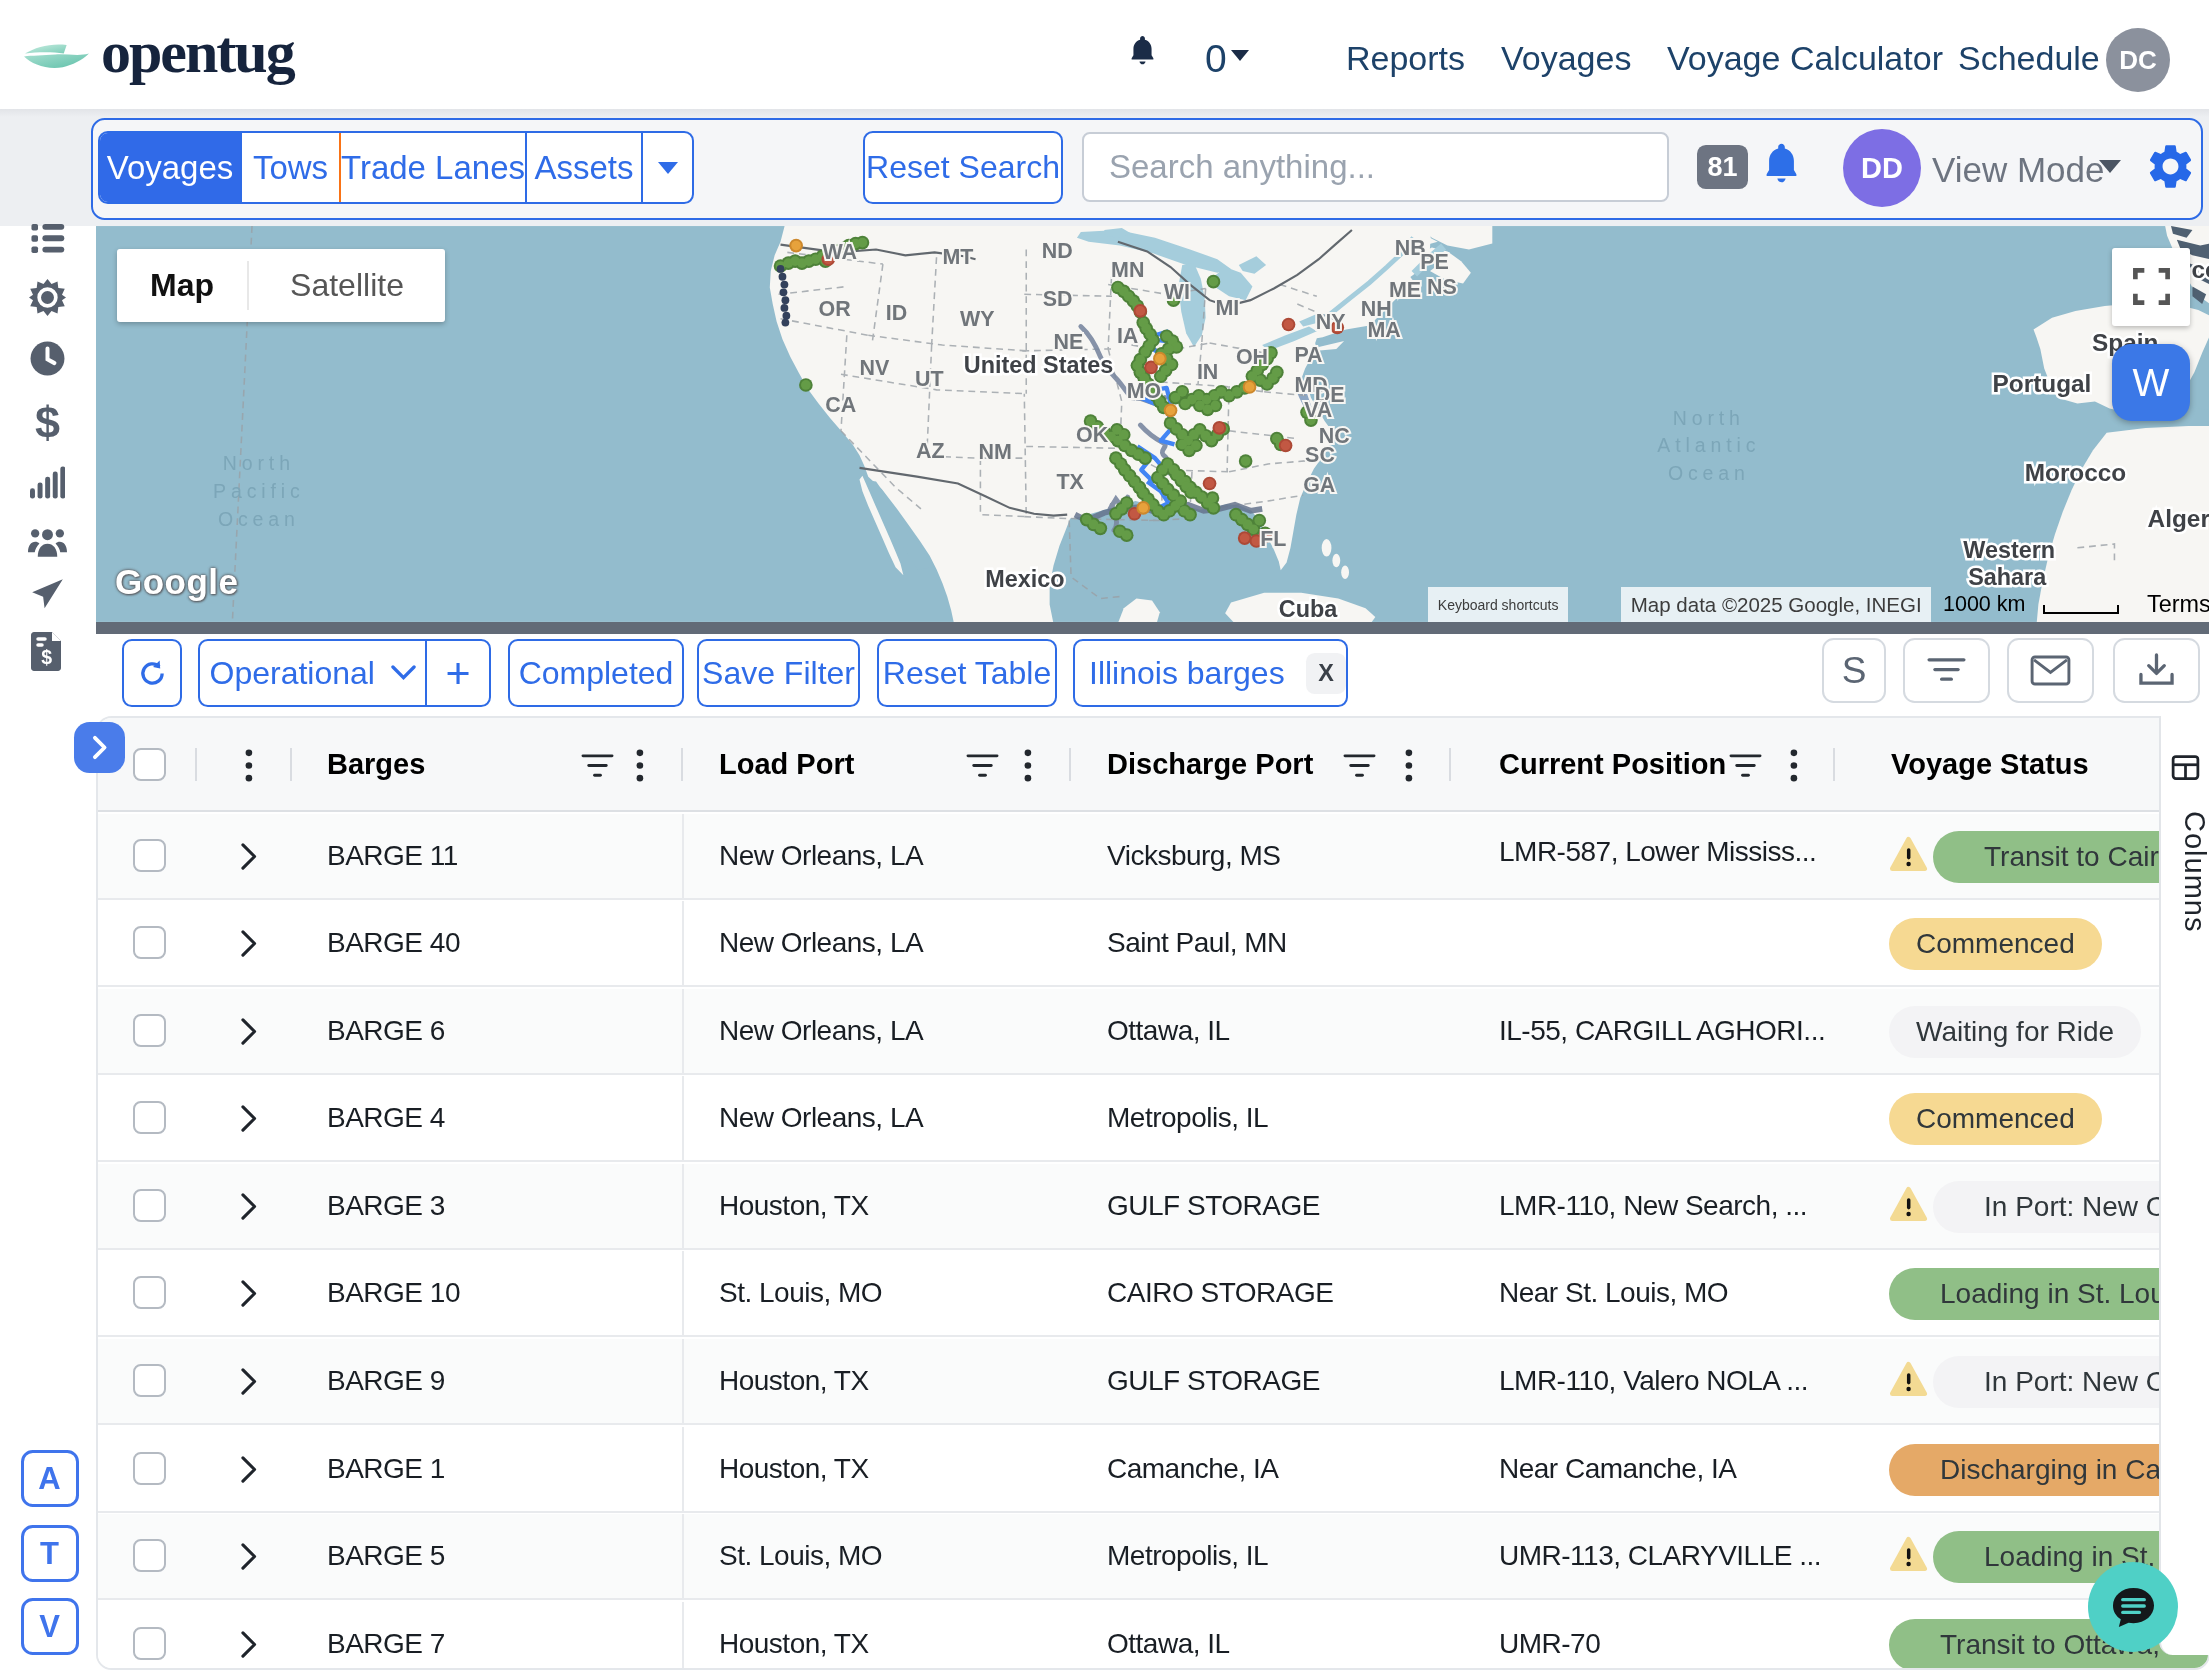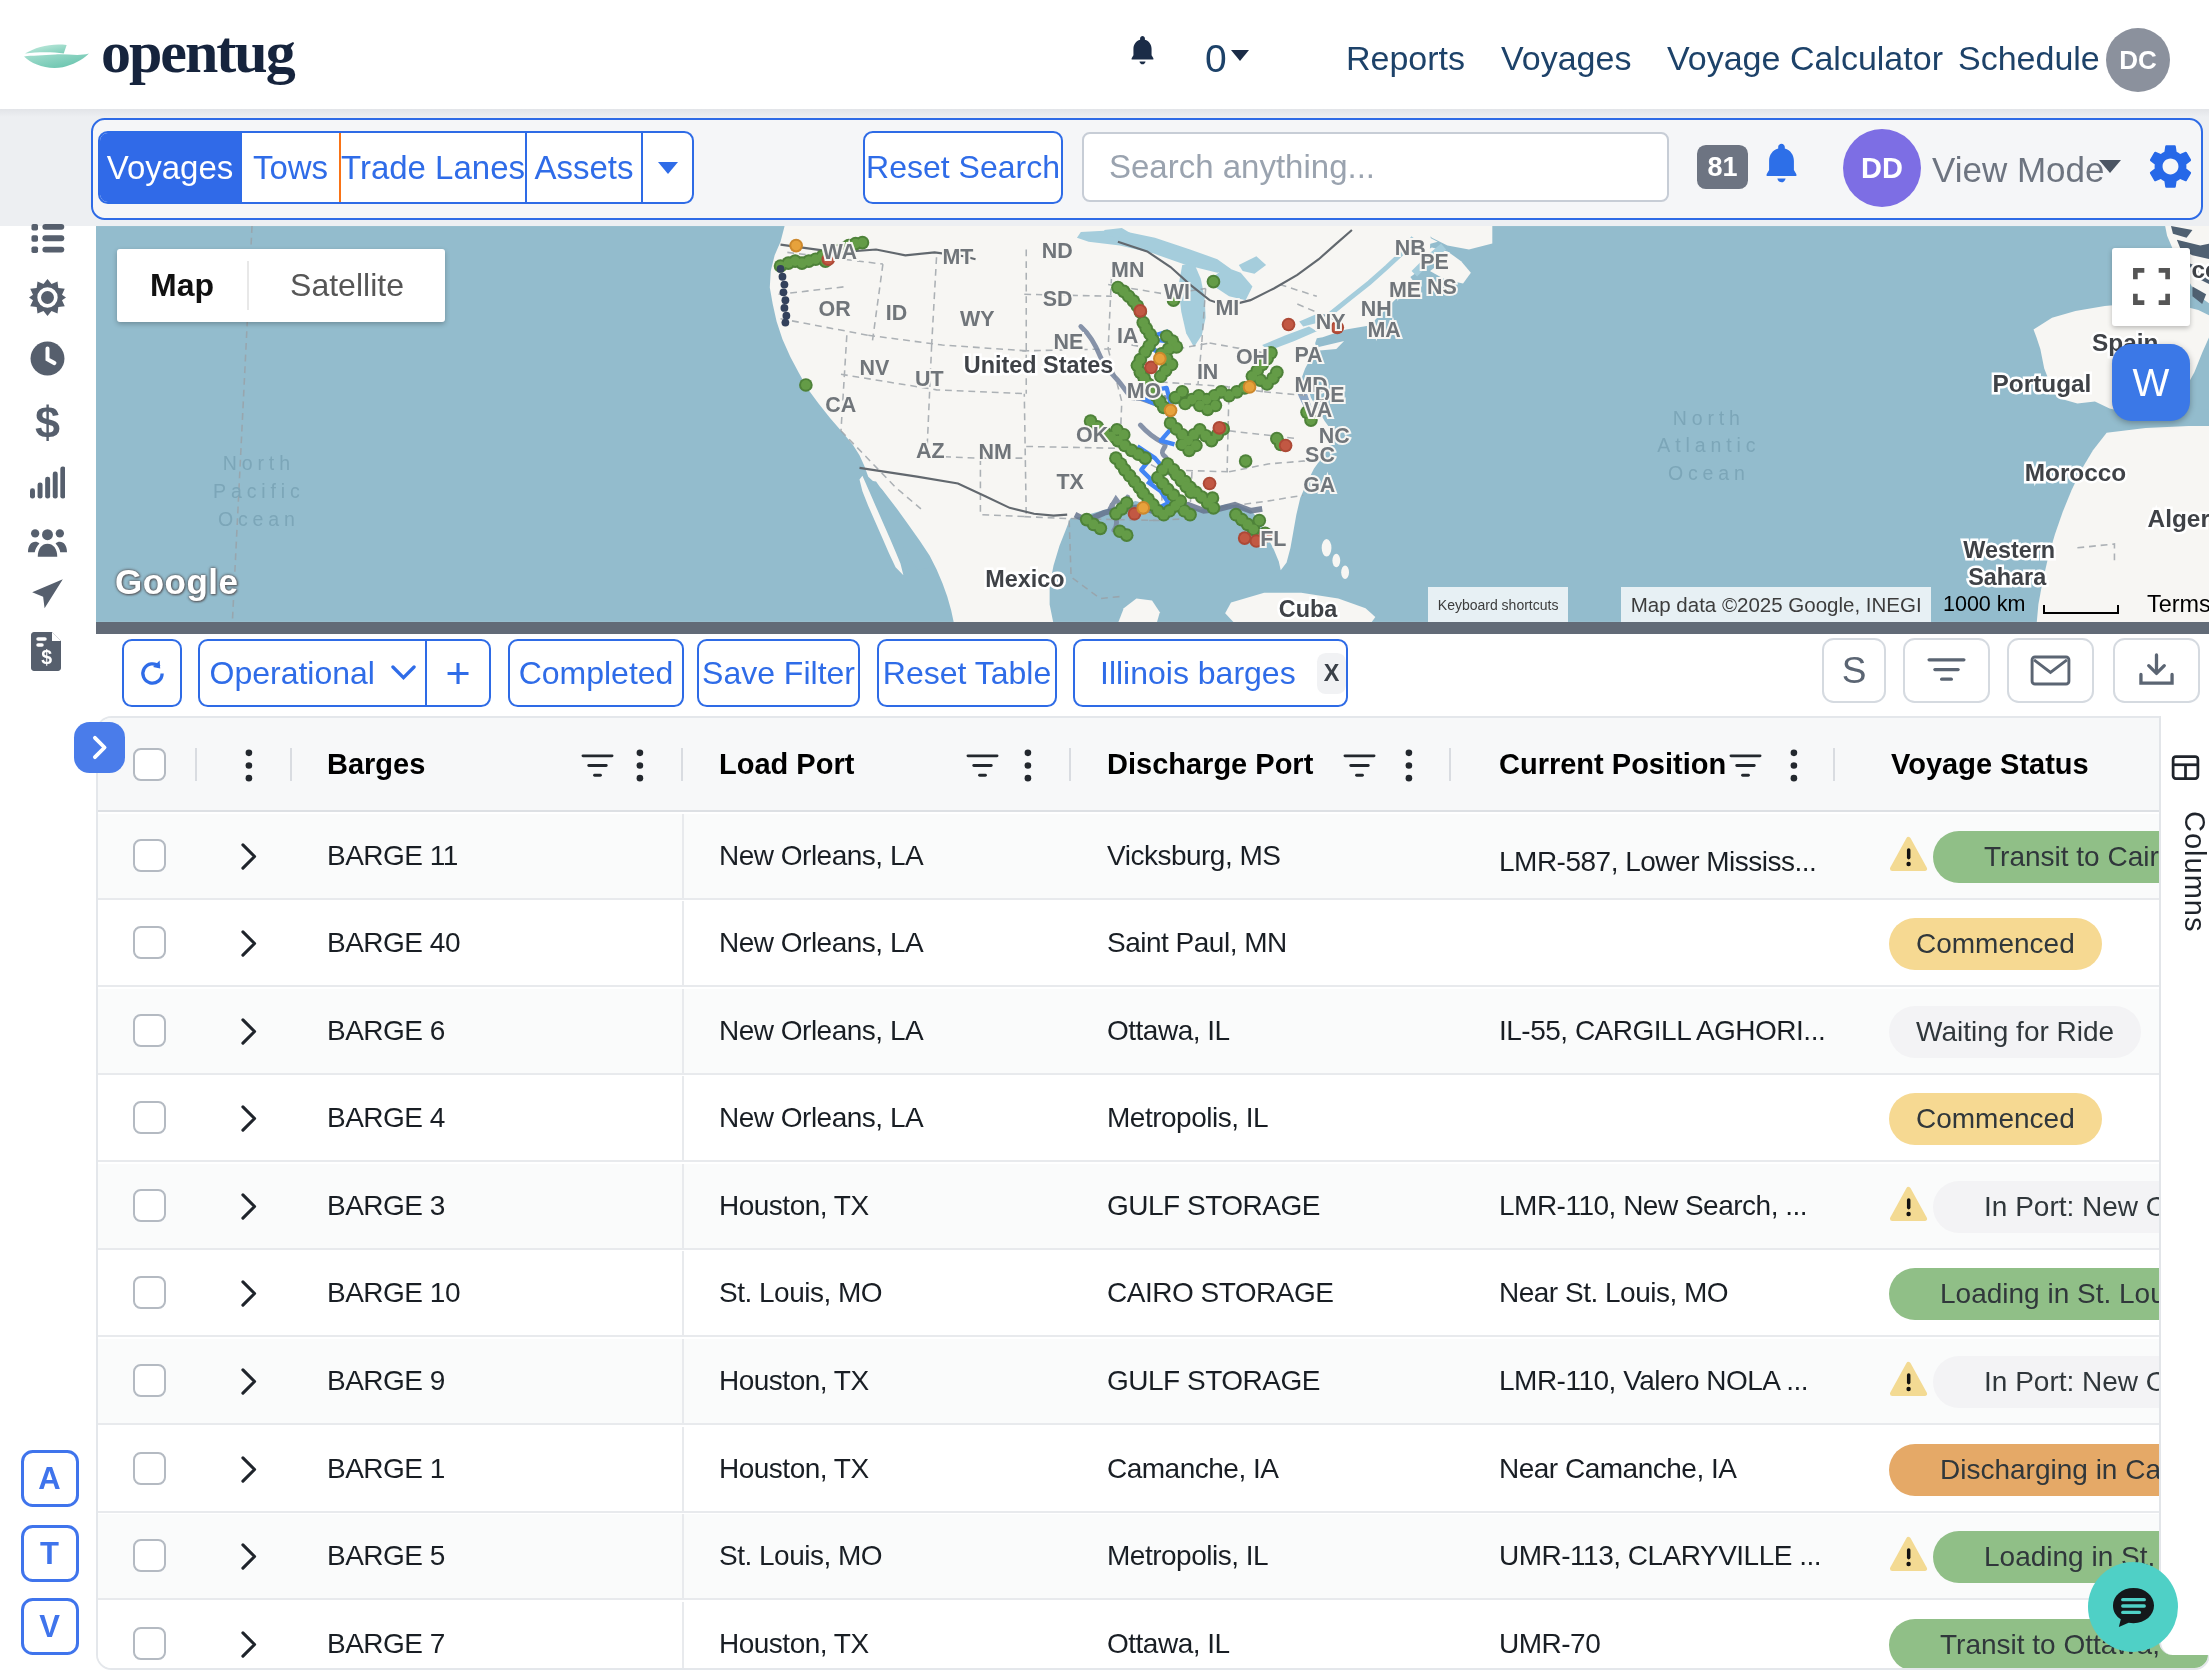--- a/index.html
+++ b/index.html
@@ -651,21 +651,21 @@
 <div class="abs bluebtn" style="left:198px;top:639px;width:293px;height:68px;padding:0">
  <div style="flex:1;display:flex;align-items:center;justify-content:center;gap:15.6px">Operational
  <svg width="25" height="17.6" viewBox="0 0 26 18">
         <path d="M2 3 L13 14 L24 3" stroke="#2f6ce8" stroke-width="3.4" fill="none" stroke-linecap="round"></path>
       </svg></div>
  <div style="width:64px;align-self:stretch;border-left:2px solid #2e6be6;display:flex;align-items:center;justify-content:center;font-size:43px;font-weight:300">+</div>
 </div>
 <div class="abs bluebtn" style="left:508px;top:639px;width:176px;height:68px">Completed</div>
 <div class="abs bluebtn" style="left:697px;top:639px;width:163px;height:68px">Save Filter</div>
 <div class="abs bluebtn" style="left:877px;top:639px;width:180px;height:68px">Reset Table</div>
-<div class="abs bluebtn" style="left:1073px;top:639px;width:275px;height:68px;justify-content:flex-end;padding-left:25px">Illinois barges
+<div class="abs bluebtn" style="left:1073px;top:639px;width:275px;height:68px;justify-content:flex-end;padding-left:14px">Illinois barges
  <div style="margin-left:21.5px;width:45px;height:41px;background:#f1f2f4;border-radius:8.8px;color:#3a4048;font-size:23.4px;font-weight:700;display:flex;align-items:center;justify-content:center">X</div>
 </div>
 <div class="abs" style="left:1822px;top:638px;width:64px;height:65px;border:2px solid #d5dae0;border-radius:11.7px;display:flex;align-items:center;justify-content:center;color:#5b6573;font-size:37px">S</div>
 <div class="abs" style="left:1903px;top:638px;width:87px;height:65px;border:2px solid #d5dae0;border-radius:11.7px;display:flex;align-items:center;justify-content:center">
 <svg width="39" height="29" viewBox="0 0 40 30">
       <g stroke="#5b6573" stroke-width="3.4" stroke-linecap="round">
         <line x1="2" y1="4" x2="38" y2="4"></line>
         <line x1="8" y1="14" x2="32" y2="14"></line>
         <line x1="15" y1="24" x2="25" y2="24"></line>
       </g>
@@ -773,21 +773,21 @@
     </div>
     <div class="abs" style="left:0;top:96px;width:2114px;height:86px;background:#fafbfb;border-bottom:2px solid #e8eaed">
       <div class="abs" style="left:35px;top:25px;width:33px;height:33px;border:2px solid #b4bac2;border-radius:7.8px;background:#fff"></div>
       <svg class="abs" style="left:141px;top:27px" width="19.5" height="31" viewBox="0 0 20 32">
         <path d="M4 4 L16 16 L4 28" stroke="#1f242b" stroke-width="3.2" fill="none" stroke-linecap="round" stroke-linejoin="round"></path>
       </svg>
       <div class="abs celltxt" style="left:229px;top:26px">BARGE 11</div>
       <div class="abs" style="left:584px;top:0;width:2px;height:86px;background:#e8eaed"></div>
       <div class="abs celltxt" style="left:621px;top:26px">New Orleans, LA</div>
       <div class="abs celltxt" style="left:1009px;top:26px">Vicksburg, MS</div>
-      <div class="abs celltxt" style="left:1401px;top:32px">LMR-587, Lower Mississ...</div>
+      <div class="abs celltxt" style="left:1401px;top:22px">LMR-587, Lower Mississ...</div>
       <svg class="abs" style="left:1791px;top:20.5px" width="39" height="39" viewBox="0 0 40 40">
         <path d="M20 4.5 L36.5 34.5 L3.5 34.5 Z" fill="#f3da93" stroke="#f3da93" stroke-width="5" stroke-linejoin="round"></path>
         <rect x="18.4" y="13.5" width="3.6" height="11.5" rx="1.8" fill="#111"></rect>
         <circle cx="20.1" cy="29.8" r="2.3" fill="#111"></circle>
       </svg>
       <div class="abs pill" style="left:1835px;top:16.6px;background:#90bf87;width:419px;padding-left:51px">Transit to Cairo</div>
     </div>
     <div class="abs" style="left:0;top:183px;width:2114px;height:86px;background:#ffffff;border-bottom:2px solid #e8eaed">
       <div class="abs" style="left:35px;top:25px;width:33px;height:33px;border:2px solid #b4bac2;border-radius:7.8px;background:#fff"></div>
       <svg class="abs" style="left:141px;top:27px" width="19.5" height="31" viewBox="0 0 20 32">

